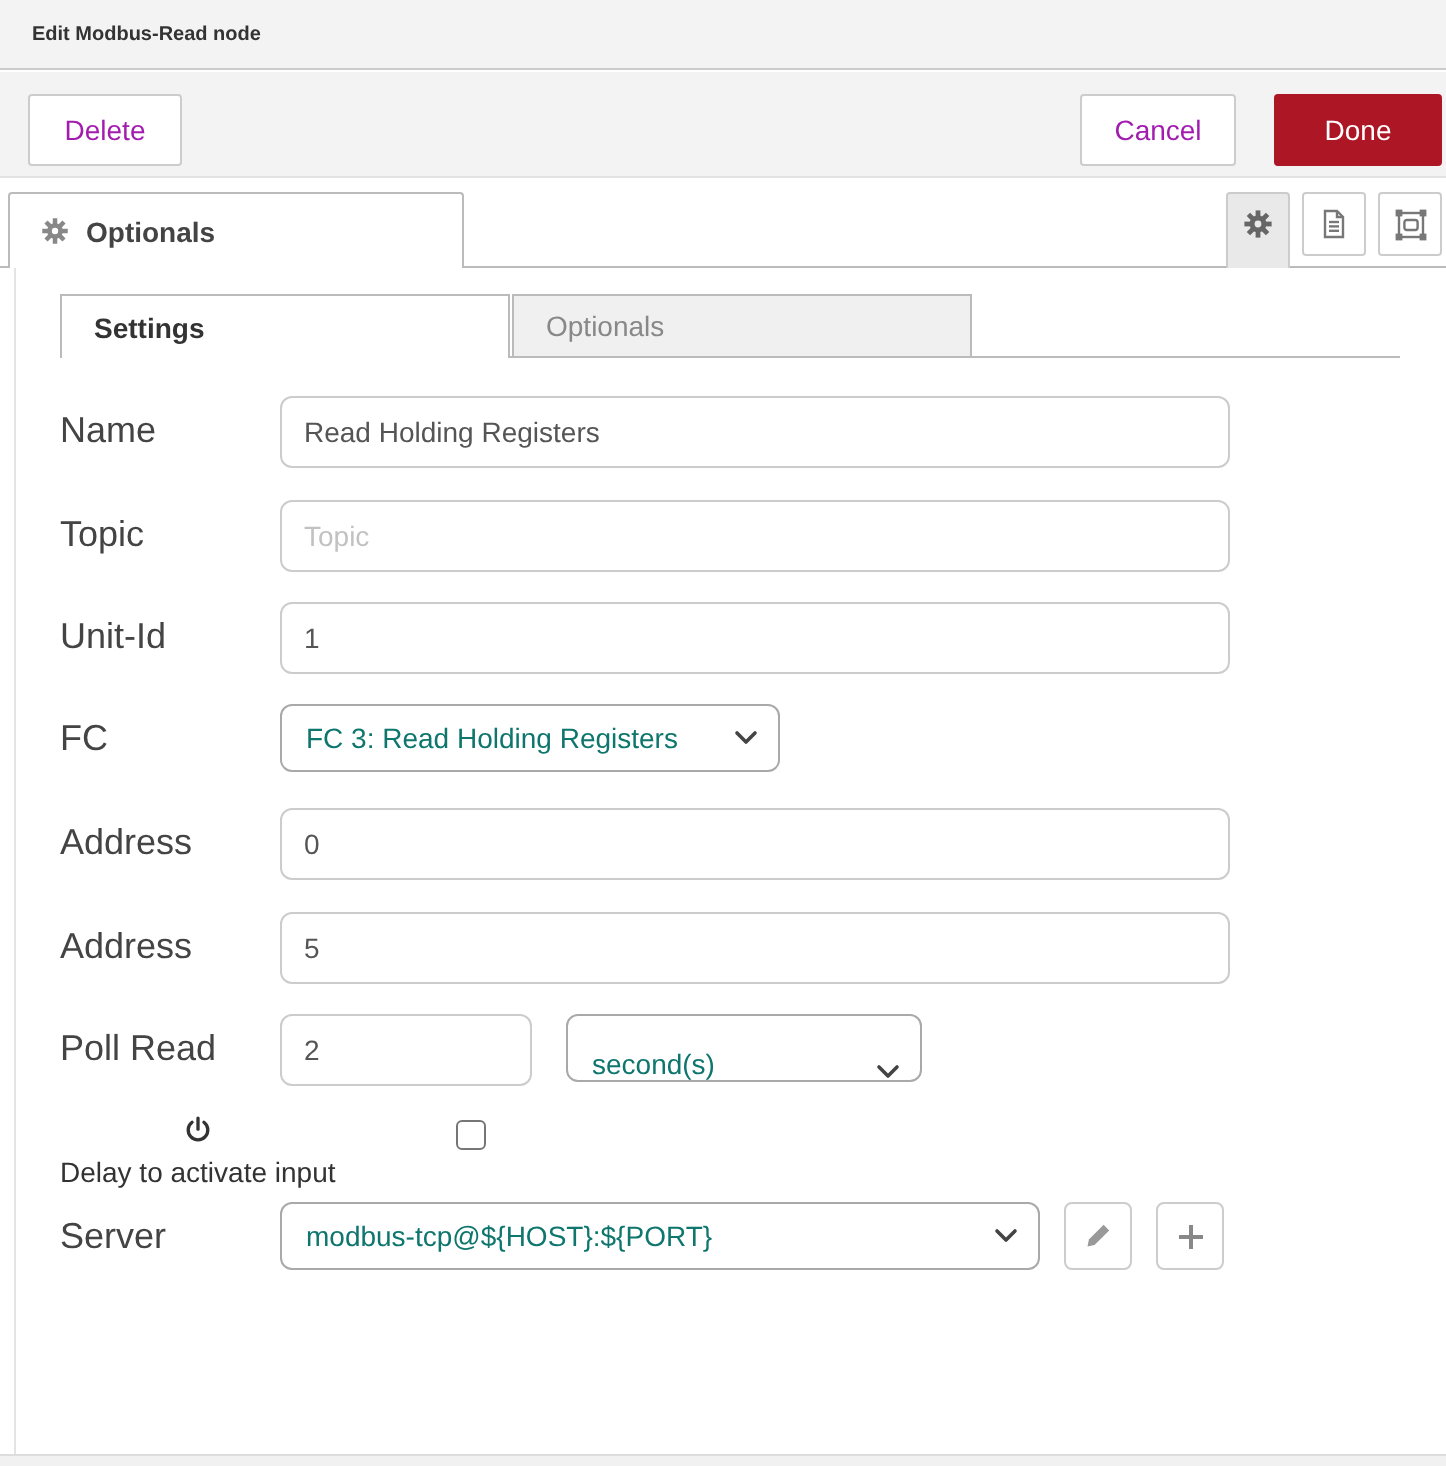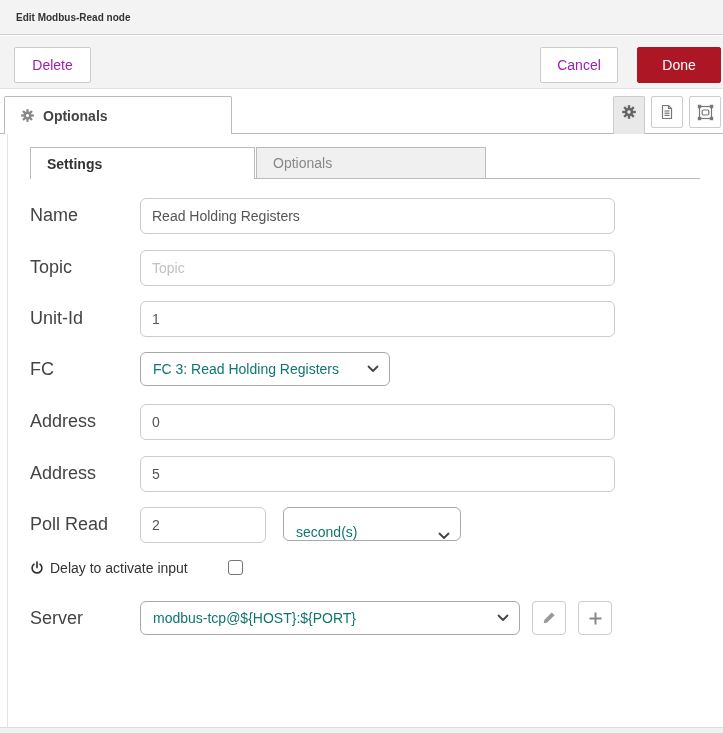--- a/index.html
+++ b/index.html
@@ -84,21 +84,21 @@
     display:flex;align-items:center;padding:0 10px 0 12px;
     font-size:14px;color:#0f766e;cursor:pointer;
   }
   .selectbox .seltext{flex:1;white-space:nowrap;overflow:hidden;}
   .sel-fc{width:250px;}
   .sel-unit{left:283px;width:178px;align-items:flex-end;}
   .sel-server{width:380px;}
   .poll-input{width:126px;}
   .chev{flex:0 0 auto;margin-left:6px;}
   
-  .delay-group{position:absolute;left:30px;top:0;height:20px;display:flex;align-items:center;gap:6px;font-size:14px;color:#333;}
+  .delay-group{position:absolute;left:30px;top:0;height:20px;display:flex;align-items:center;gap:6px;font-size:14px;color:#333;flex-direction:column;}
   .checkbox{
     position:absolute;left:228px;top:2px;width:15px;height:15px;box-sizing:border-box;
     border:1px solid #767676;border-radius:3px;background:#fff;cursor:pointer;
   }
   
   .sq-btn{
     position:absolute;top:0;width:34px;height:34px;box-sizing:border-box;
     background:#ffffff;border:1px solid #cccccc;border-radius:4px;
     display:flex;align-items:center;justify-content:center;cursor:pointer;
     color:#888;

